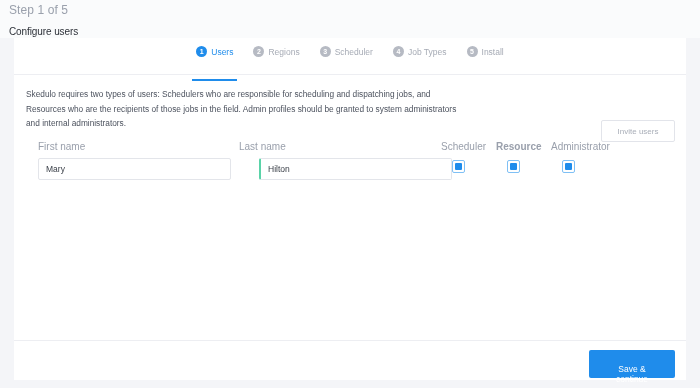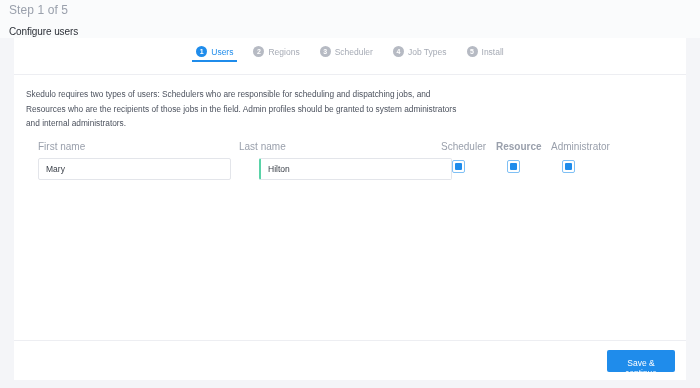--- a/index.html
+++ b/index.html
@@ -57,21 +57,21 @@
     display: flex;
     justify-content: center;
     align-items: flex-start;
     padding-top: 8px;
     border-bottom: 1px solid #edeef2;
   }
   .step {
     display: flex;
     align-items: center;
     gap: 4px;
-    padding: 0 10px 5px 10px;
+    padding: 0 10px 24px 10px;
     cursor: pointer;
     position: relative;
   }
   .step-badge {
     width: 11px;
     height: 11px;
     border-radius: 50%;
     background: #b6bac3;
     color: #ffffff;
     font-size: 7px;
@@ -211,30 +211,30 @@
     bottom: 0;
     width: 672px;
     height: 40px;
     border-top: 1px solid #edeef2;
     box-sizing: border-box;
   }
   .save-button {
     position: absolute;
     right: 11px;
     top: 9px;
-    width: 68px;
+    width: 86px;
     height: 22px;
     background: #1f8ceb;
     color: #ffffff;
     border: none;
     border-radius: 2px;
     font-size: 8.5px;
     font-family: "Liberation Sans", sans-serif;
     cursor: pointer;
-    padding: 8px;
+    padding: 14px;
   }
 </style>
 </head>
 <body>
 
 <div class="page-header">
   <div class="step-indicator">Step 1 of 5</div>
   <div class="page-title">Configure users</div>
 </div>
 
@@ -260,20 +260,21 @@
     <div class="step">
       <span class="step-badge">5</span>
       <span class="step-label">Install</span>
     </div>
   </div>
 
   <div class="card-body">
 
     <p class="intro">Skedulo requires two types of users: Schedulers who are responsible for scheduling and dispatching jobs, and Resources who are the recipients of those jobs in the field. Admin profiles should be granted to system administrators and internal administrators.</p>
 
+    <button class="invite-button">Invite users</button>
 
     <div class="form-area">
 
       <div class="field-labels">
         <span class="flabel first">First name</span>
         <span class="flabel last">Last name</span>
         <span class="flabel sched">Scheduler</span>
         <span class="flabel res">Resource</span>
         <span class="flabel admin">Administrator</span>
       </div>

